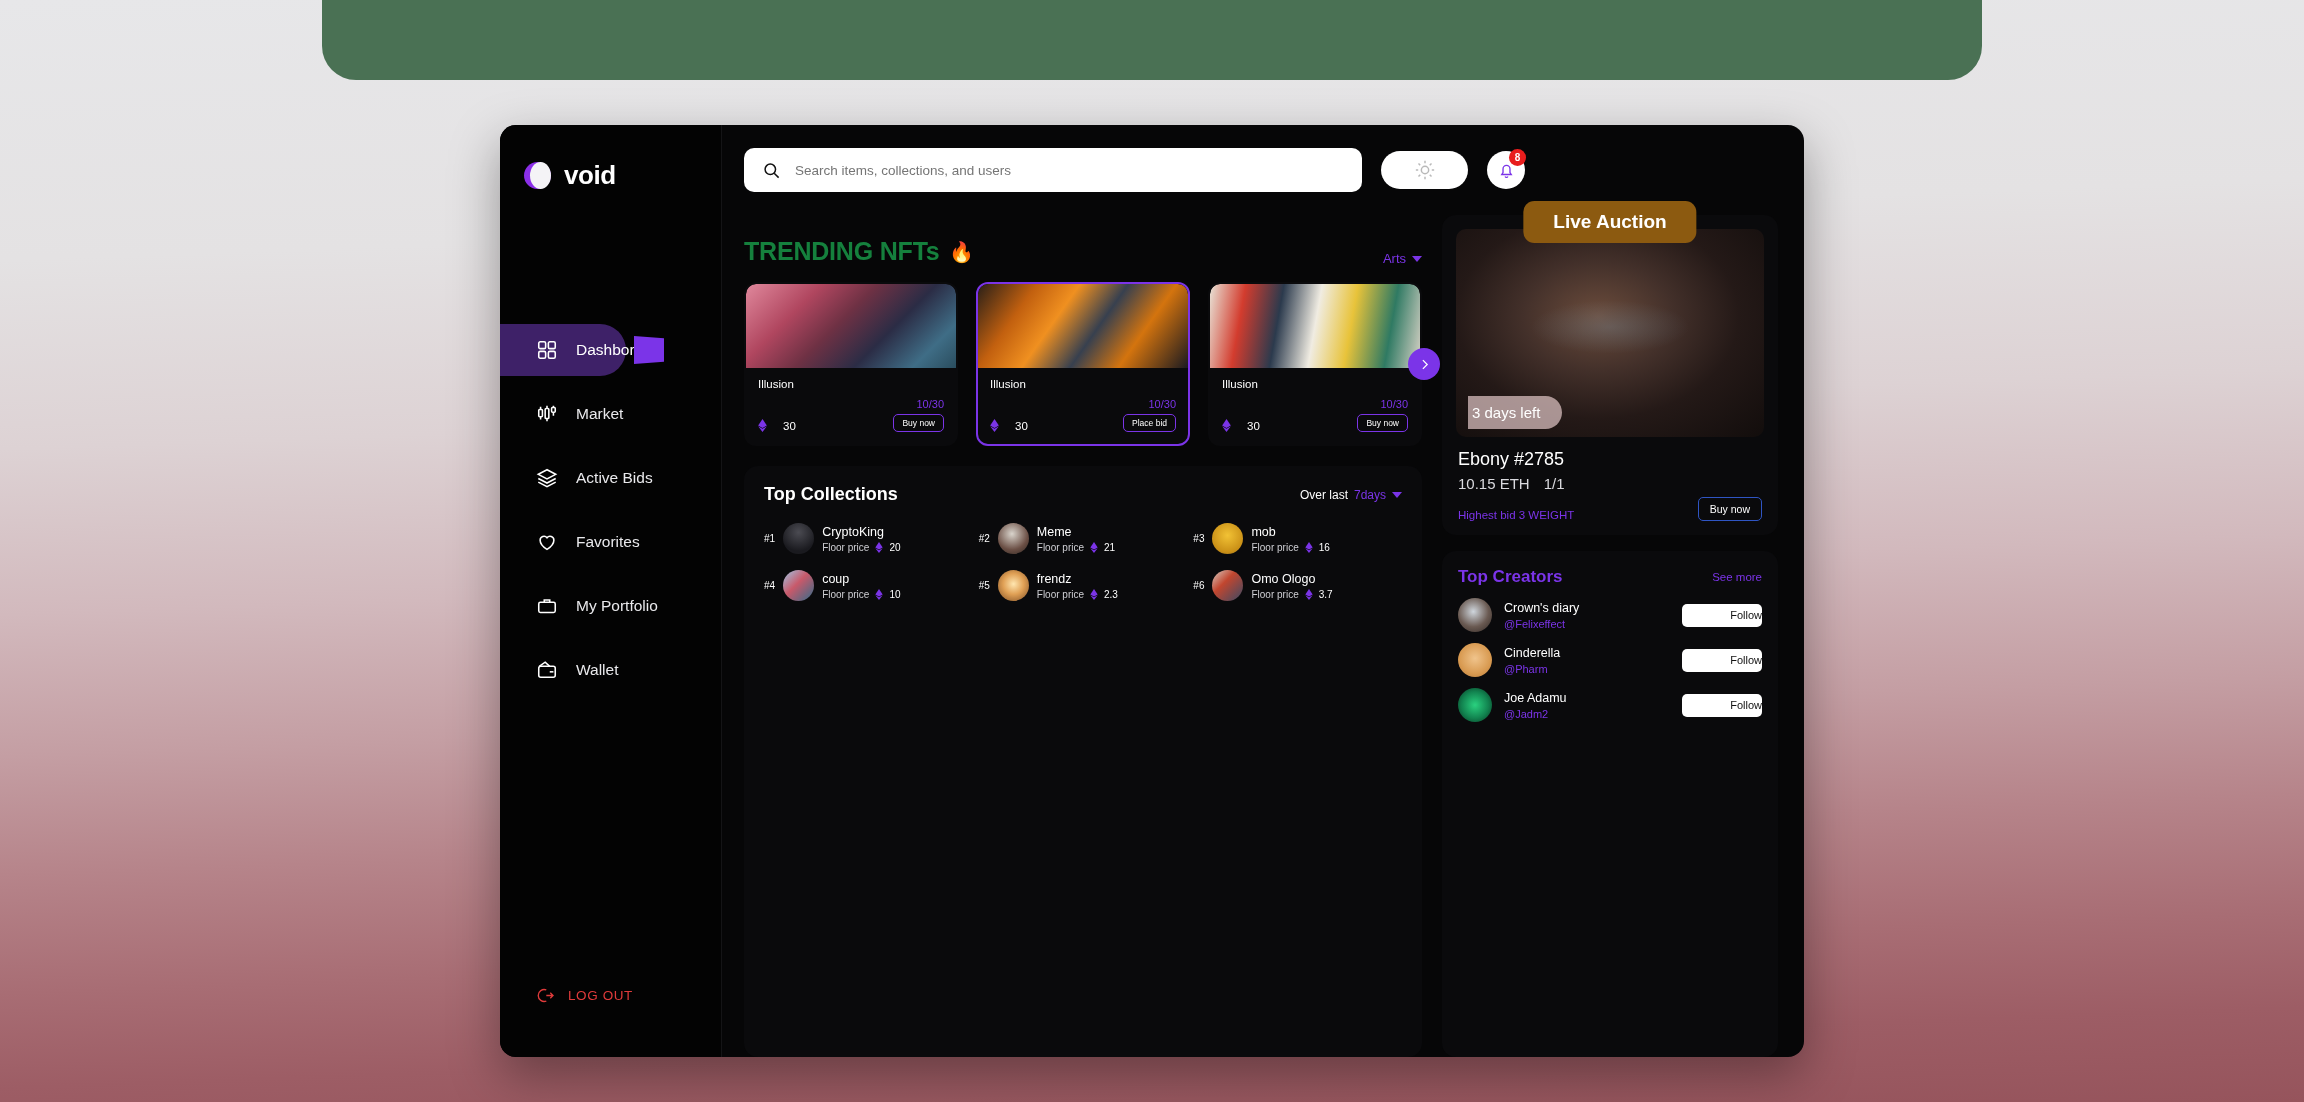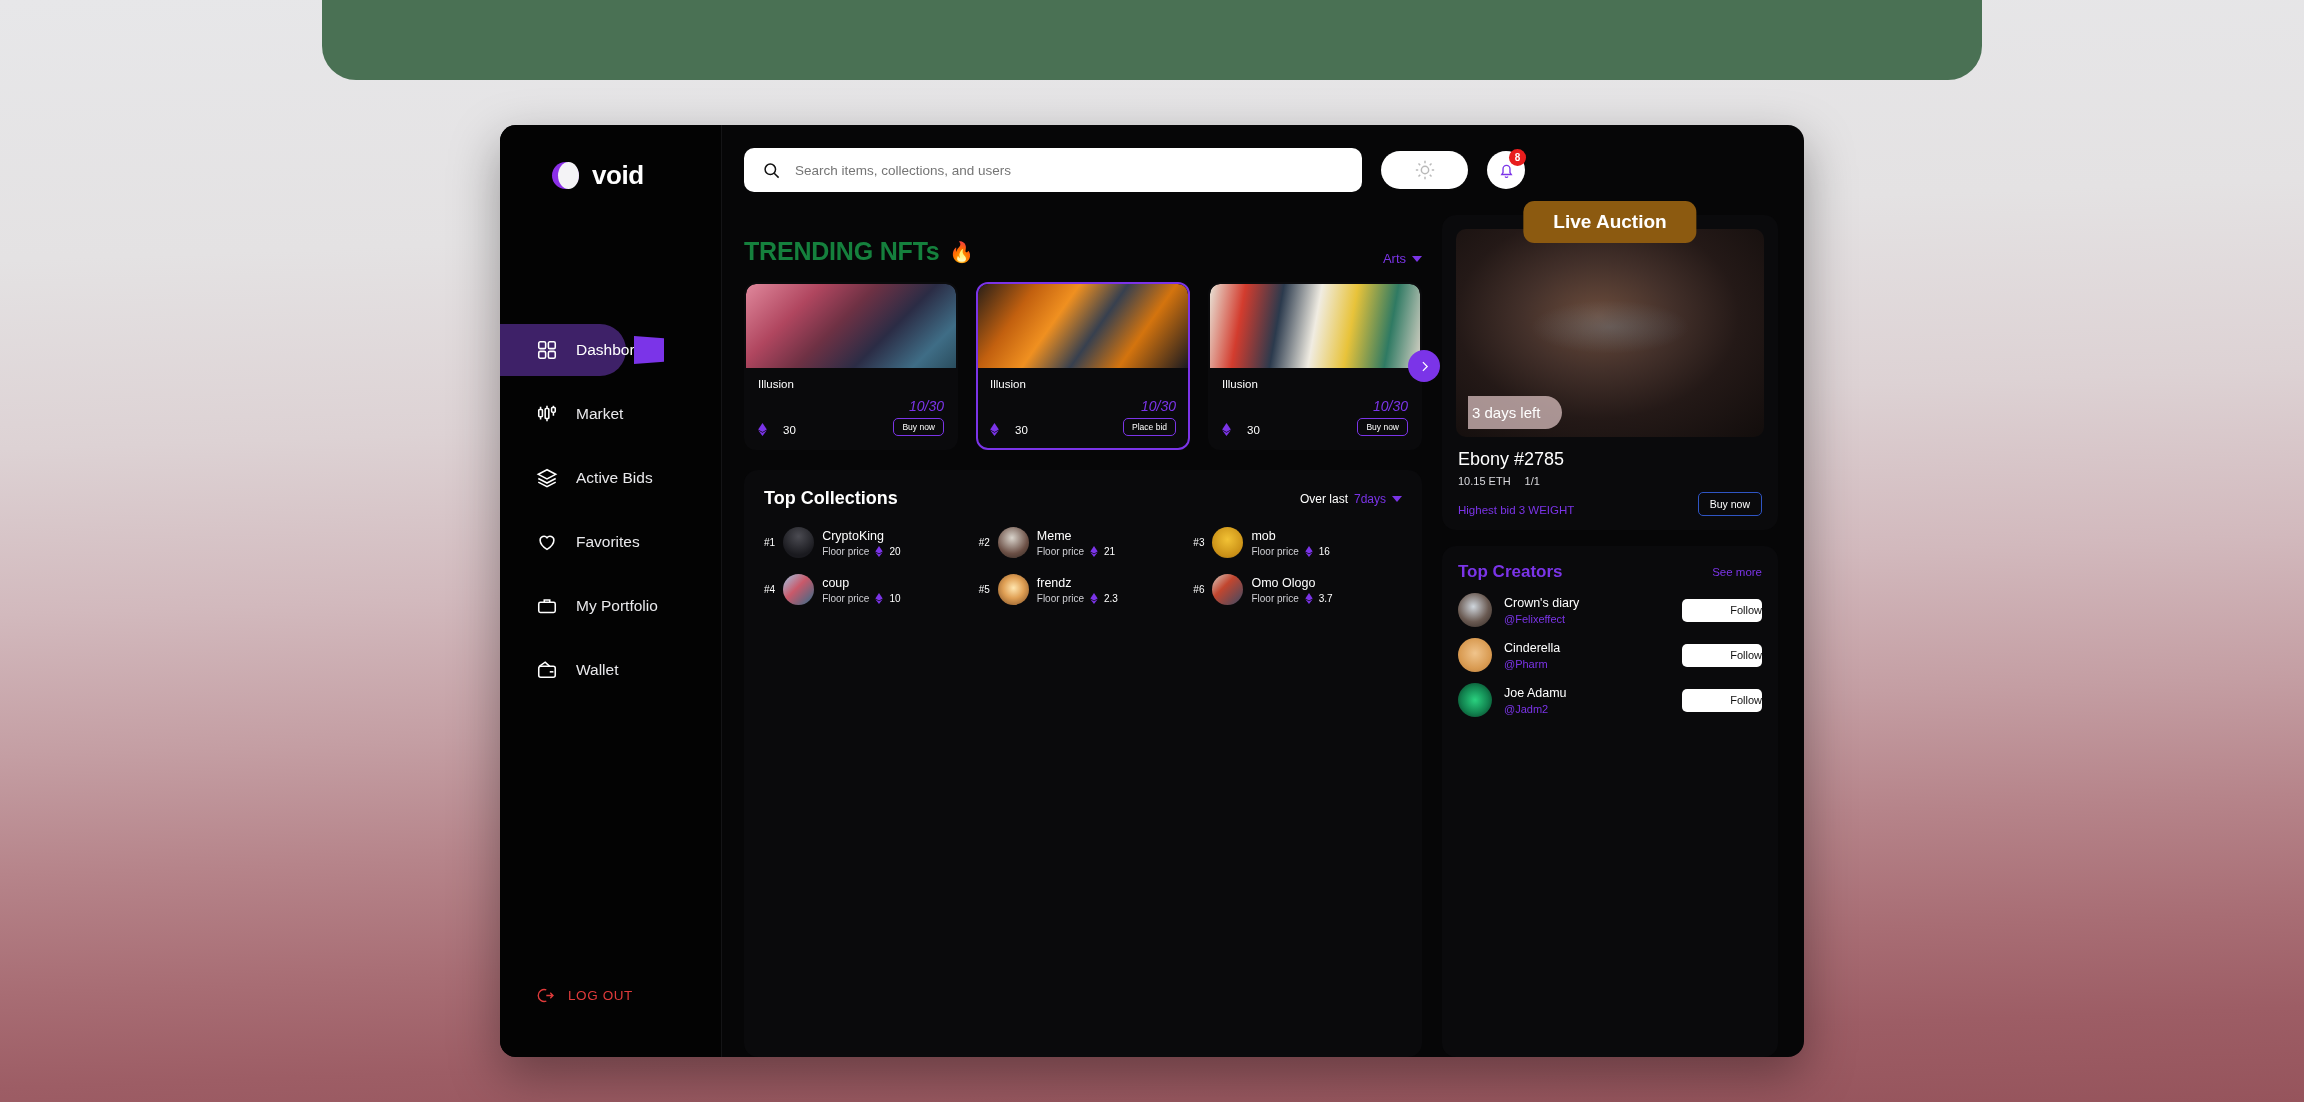--- a/index.html
+++ b/index.html
@@ -15,21 +15,21 @@
     background:#4a7154; border-radius:34px;
   }
   
   .app{
     position:absolute; left:500px; top:125px; width:1304px; height:932px;
     background:#060607; border-radius:16px; overflow:hidden; display:flex;
     box-shadow:0 18px 50px rgba(0,0,0,.35);
   }
   
   .sidebar{ width:222px; flex:0 0 222px; background:#030303; position:relative; padding:28px 0 0 0; border-right:1px solid #141416;}
-  .logo{ display:flex; align-items:center; gap:13px; padding:0 0 0 52px; height:44px;}
+  .logo{ display:flex; align-items:center; gap:13px; padding:0 0 0 24px; height:44px;}
   .logo-mark{ width:27px; height:27px; border-radius:50%; background:#8b2fe8; position:relative;}
   .logo-mark::after{ content:""; position:absolute; right:0; top:0; width:21px; height:27px; border-radius:50%; background:#f4f3f6;}
   .logo-text{ color:#fff; font-size:26px; font-weight:700; letter-spacing:-.4px;}
   .nav{ margin-top:127px; }
   .nav-item{ display:flex; align-items:center; gap:18px; height:52px; padding-left:36px; color:#e9e9ec; font-size:15.5px; position:relative; margin-bottom:12px; cursor:pointer;}
   .nav-item.active{ background:#3e2168; border-radius:0 26px 26px 0; margin-right:95px; color:#fff;}
   .nav-item.active .flag{ position:absolute; right:-38px; top:50%; transform:translateY(-50%); width:30px; height:28px; background:#7b34e8; clip-path:polygon(0 0,100% 8%,100% 92%,0 100%);}
   .nav-ico{ width:22px; height:22px; flex:0 0 22px; display:flex; align-items:center; justify-content:center;}
   .nav-ico svg{ width:22px; height:22px; stroke:#fff; fill:none; stroke-width:1.7;}
   .balance{ margin-top:32px; padding-left:36px;}
@@ -84,21 +84,21 @@
   .card-img{ height:84px; border-radius:10px 10px 0 0;}
   .img-a{ background:linear-gradient(135deg,#e0889c 0%,#b0465f 26%,#6e3144 45%,#2b2c45 65%,#3f6d86 85%,#2a4d5e 100%);}
   .img-b{ background:linear-gradient(125deg,#2a2018 0%,#c2600f 22%,#f09020 38%,#37404f 56%,#d4740e 74%,#1b1a20 100%);}
   .img-c{ background:linear-gradient(100deg,#e8e2d6 0%,#d33c2e 16%,#2b3a4d 33%,#f0ece2 50%,#e8c33a 66%,#2f7a63 84%,#d8d2c6 100%);}
   .card-body{ padding:10px 12px 12px;}
   .card-name{ color:#fff; font-size:11.5px;}
   .card-row{ display:flex; align-items:flex-end; justify-content:space-between; margin-top:8px;}
   .price{ display:flex; align-items:center; gap:16px; color:#fff; font-size:11.5px;}
   .price svg{ width:9px; height:13px; fill:#7b34e8;}
   .card-right{ text-align:right;}
-  .count{ color:#7b34e8; font-size:14px;font-style:italic;}
+  .count{ color:#7b34e8; font-size:11px;}
   .card-btn{ margin-top:4px; border:1px solid #7b34e8; color:#fff; font-size:8.5px; border-radius:5px; padding:3px 8px; display:inline-block; cursor:pointer;}
   .next-arrow{ position:absolute; right:-18px; top:50%; transform:translateY(-50%); width:32px; height:32px; border-radius:50%; background:#7b34e8; display:flex; align-items:center; justify-content:center; cursor:pointer; z-index:5;}
   .next-arrow svg{ width:13px;height:13px; stroke:#fff; fill:none; stroke-width:2.3;}
   
   .collections{ margin-top:20px; background:#0a0a0c; border-radius:14px; padding:18px 20px 20px; flex:1;}
   .col-head{ display:flex; align-items:center; justify-content:space-between;}
   .col-title{ color:#fff; font-size:18px; font-weight:700;}
   .col-filter{ color:#fff; font-size:12px; display:flex; align-items:center; gap:6px; cursor:pointer;}
   .col-filter b{ color:#7b34e8; font-weight:400;}
   .col-grid{ display:grid; grid-template-columns:repeat(3,1fr); gap:16px 6px; margin-top:18px;}
@@ -113,21 +113,21 @@
   
   .auction{ background:#0a0a0c; border-radius:14px; padding:0 0 14px; position:relative;}
   .live-badge{ position:absolute; left:50%; top:-14px; transform:translateX(-50%); background:#8c5a10; color:#fff; font-size:19px; font-weight:700; padding:10px 30px; border-radius:11px; white-space:nowrap; z-index:4;}
   .auction-img{ margin:14px 14px 0; height:208px; border-radius:10px; position:relative; overflow:hidden;
     background:radial-gradient(ellipse at 46% 42%,#6b4c3c 0%,#43302a 32%,#241917 60%,#120d0c 100%);}
   .auction-img::after{ content:""; position:absolute; left:24%; top:34%; width:52%; height:26%;
     background:radial-gradient(ellipse,rgba(120,150,170,.28),rgba(0,0,0,0) 70%);}
   .days{ position:absolute; left:12px; bottom:8px; background:rgba(222,196,196,.72); color:#fff; font-size:15px; font-weight:400; padding:8px 22px 8px 4px; border-radius:0 18px 18px 0;}
   .auction-body{ padding:12px 16px 0;}
   .au-title{ color:#fff; font-size:18px;}
-  .au-meta{ color:#d9d9de; font-size:11px; margin-top:5px; display:flex; gap:14px;}
+  .au-meta{ color:#d9d9de; font-size:15px; margin-top:5px; display:flex; gap:14px;}
   .au-row{ display:flex; align-items:flex-end; justify-content:space-between; margin-top:5px;}
   .au-bid{ color:#7b34e8; font-size:11.5px;}
   .au-btn{ border:1px solid #2f55c4; color:#fff; font-size:10.5px; padding:5px 11px; border-radius:5px; cursor:pointer;}
   
   .creators{ background:#0a0a0c; border-radius:14px; padding:16px 16px 14px; flex:1;}
   .cr-head{ display:flex; align-items:center; justify-content:space-between;}
   .cr-title{ color:#7b34e8; font-size:17px; font-weight:800;}
   .see-more{ color:#7b34e8; font-size:11.5px; cursor:pointer;}
   .cr-item{ display:flex; align-items:center; gap:12px; margin-top:11px;}
   .cr-av{ width:34px; height:34px; border-radius:50%; flex:0 0 34px;}

